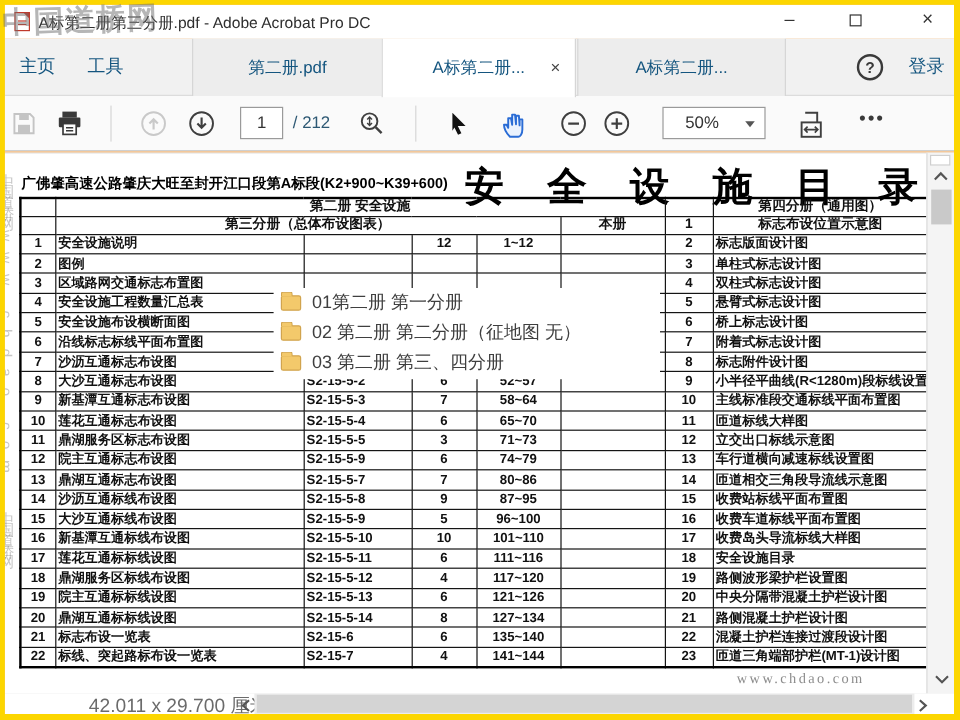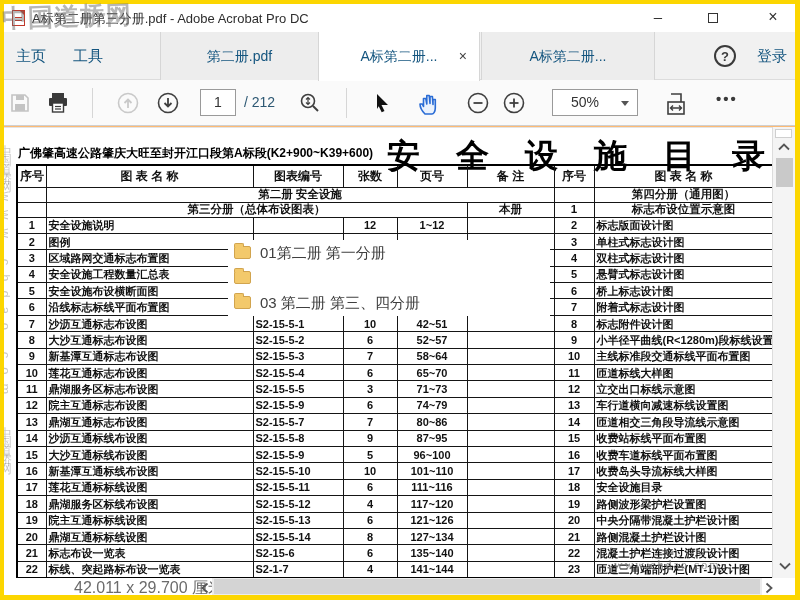--- a/index.html
+++ b/index.html
@@ -204,30 +204,20 @@
             <col style="width:29px">
               <col style="width:207px">
               <col style="width:90px">
               <col style="width:54px">
             <col style="width:70px">
               <col style="width:87px">
               <col style="width:40px">
               <col style="width:179px">
           </colgroup>
           <tbody id="grid-body">
-            <tr class="hdr">
-              <td>序号</td>
-              <td>图 表 名 称</td>
-              <td>图表编号</td>
-              <td>张数</td>
-              <td>页号</td>
-              <td>备  注</td>
-              <td class="c-no2" style="color:#111">序号</td>
-              <td class="c-name2">图 表 名 称</td>
-            </tr>
             <tr class="sec">
               <td></td>
               <td colspan="5">第二册  安全设施</td>
               <td class="c-no2"></td>
               <td class="c-name2">第四分册（通用图）</td>
             </tr>
             <tr class="sec">
               <td></td>
               <td colspan="4">第三分册（总体布设图表）</td>
               <td class="c-note">本册</td>
@@ -440,34 +430,34 @@
                 <td class="c-code">S2-15-6</td>
                 <td class="c-num">6</td>
                 <td class="c-pg">135~140</td>
                 <td class="c-note"></td>
                 <td class="c-no2">22</td>
                 <td class="c-name2">混凝土护栏连接过渡段设计图</td>
               </tr>
               <tr>
                 <td class="c-no">22</td>
                 <td class="c-name">标线、突起路标布设一览表</td>
-                <td class="c-code">S2-1-7</td>
+                <td class="c-code">S2-15-7</td>
                 <td class="c-num">4</td>
                 <td class="c-pg">141~144</td>
                 <td class="c-note"></td>
                 <td class="c-no2">23</td>
                 <td class="c-name2">匝道三角端部护栏(MT-1)设计图</td>
               </tr>
             </tbody>
         </table>
       </div>
 
       <div class="folder-overlay" id="folder-overlay">
           <div class="folder-item"><span class="folder-ico"></span><span>01第二册 第一分册</span></div>
-          <div class="folder-item"><span class="folder-ico"></span></div>
+          <div class="folder-item"><span class="folder-ico"></span><span>02 第二册 第二分册（征地图 无）</span></div>
           <div class="folder-item"><span class="folder-ico"></span><span>03 第二册 第三、四分册</span></div>
         </div>
 
       <div class="wm-side">中国道桥网 www.chdao.com 中国道桥网</div>
     </div>
 
     <div class="wm-site">www.chdao.com</div>
 
     <div class="vscroll">
       <div class="vs-topbtn"></div>

